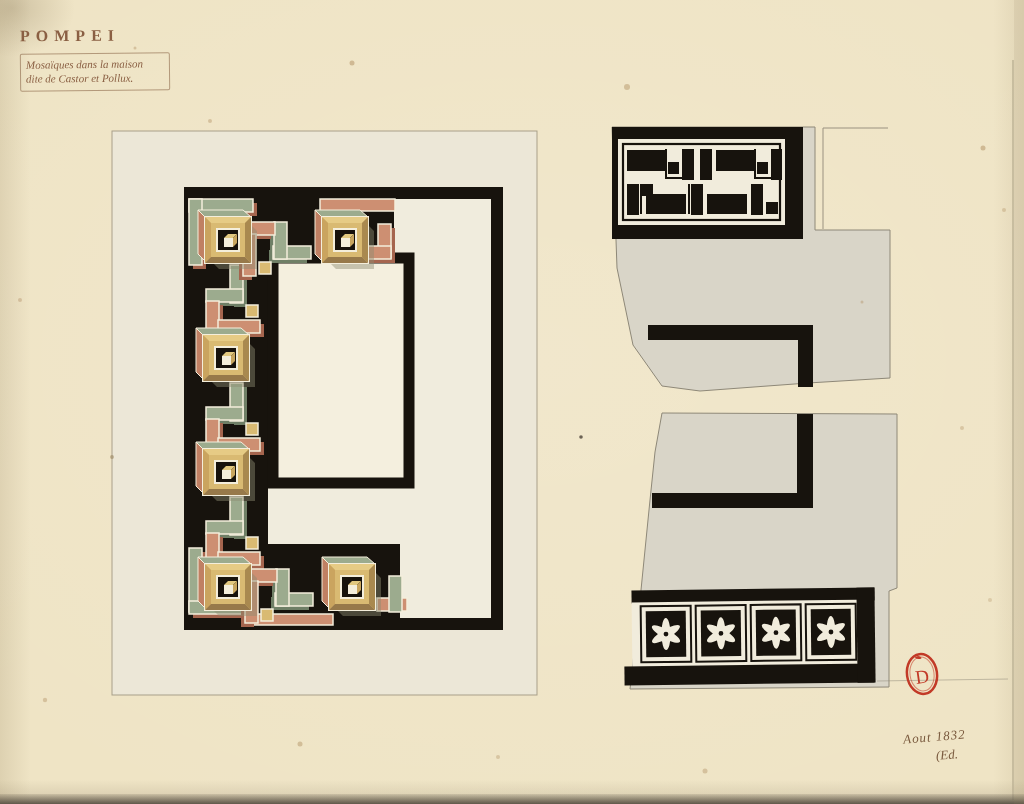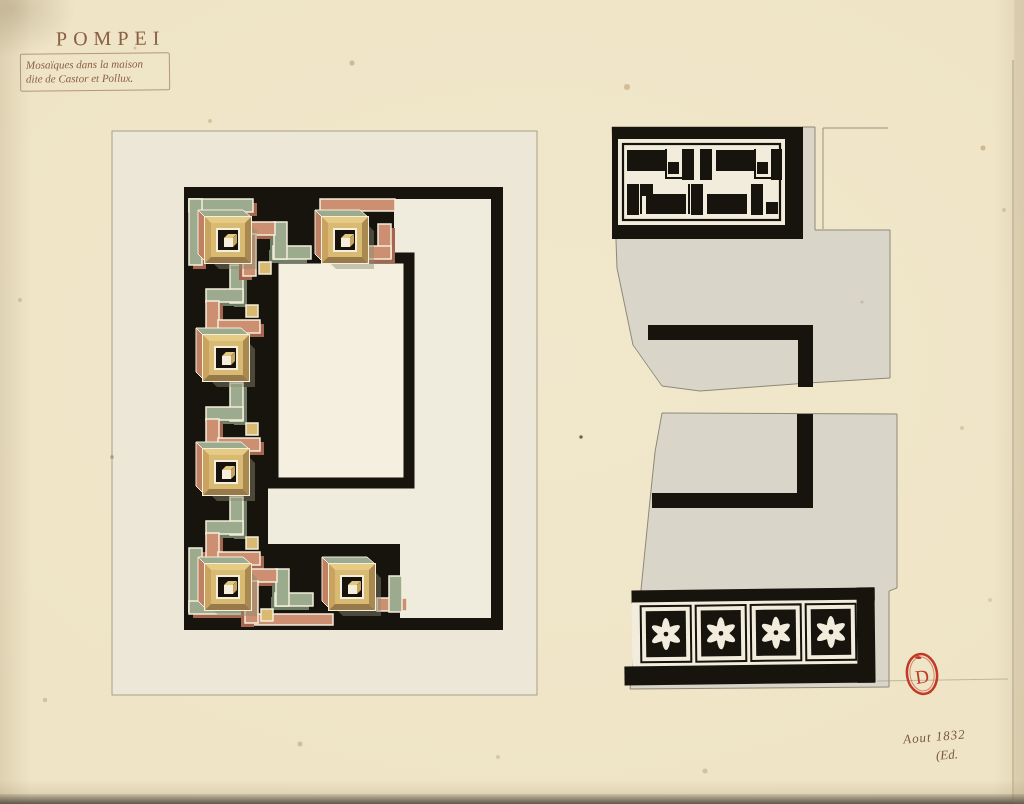--- a/index.html
+++ b/index.html
@@ -8,22 +8,22 @@
     background:
       radial-gradient(90px 70px at 12px 8px, rgba(110,92,60,.25), rgba(110,92,60,0) 70%),
       radial-gradient(120% 105% at 52% 45%, rgba(255,255,255,.12), rgba(0,0,0,0) 62%),
       linear-gradient(90deg, rgba(120,100,60,.15), rgba(120,100,60,0) 3%, rgba(120,100,60,0) 97%, rgba(120,100,60,.12)),
       linear-gradient(0deg, rgba(80,65,40,.18) 0, rgba(80,65,40,0) 3%),
       #efe4c5;
     font-family:"Liberation Serif","DejaVu Serif",serif;
   }
   .abs{position:absolute;}
   .title{
-    left:56px;top:27px;font-size:20px;letter-spacing:6px;color:#8a5f43;
-    font-weight:400;transform:rotate(-.4deg);
+    left:20px;top:27px;font-size:16px;letter-spacing:6px;color:#8a5f43;
+    font-weight:700;transform:rotate(-.4deg);
   }
   .caption-box{
     left:20px;top:53px;width:138px;padding:3px 5px 4px 5px;
     border:1px solid rgba(138,101,71,.6);border-radius:2px;
     color:#8a5f43;font-size:11px;font-style:italic;line-height:1.3;
     transform:rotate(-.6deg);
   }
   .date-note{
     left:903px;top:729px;font-size:13px;font-style:italic;color:#7a5a3e;
     transform:rotate(-5deg);letter-spacing:1px;

